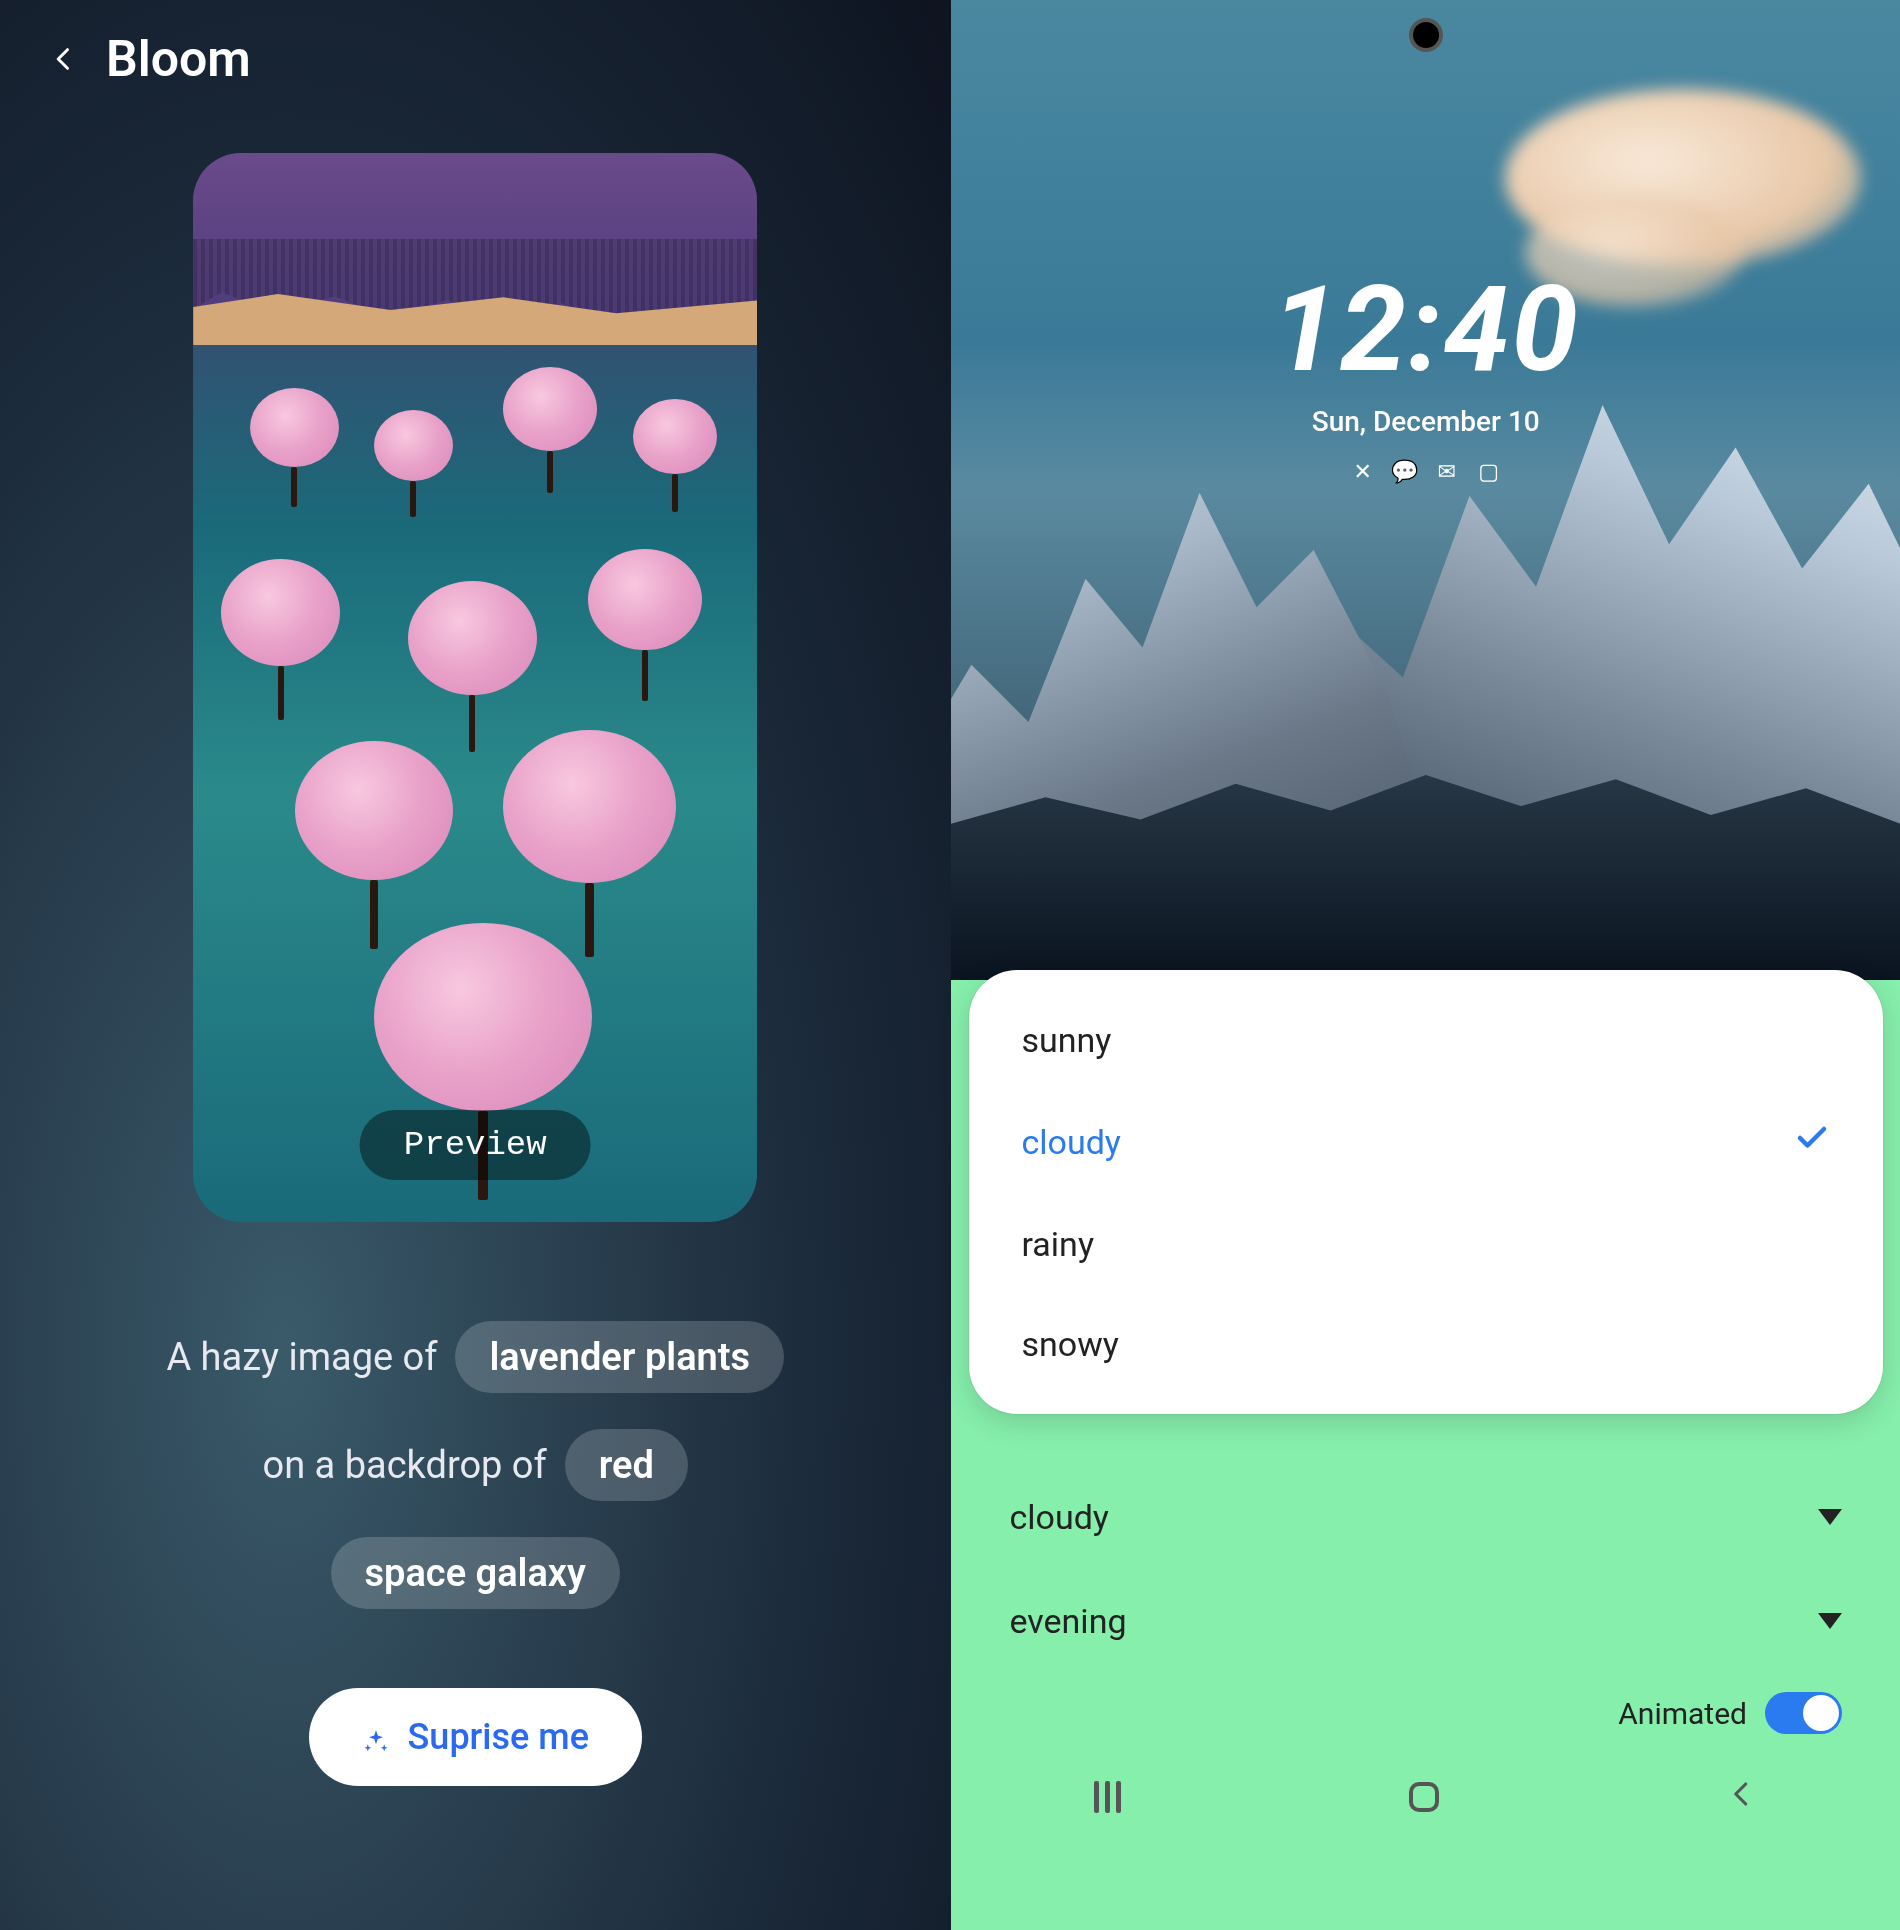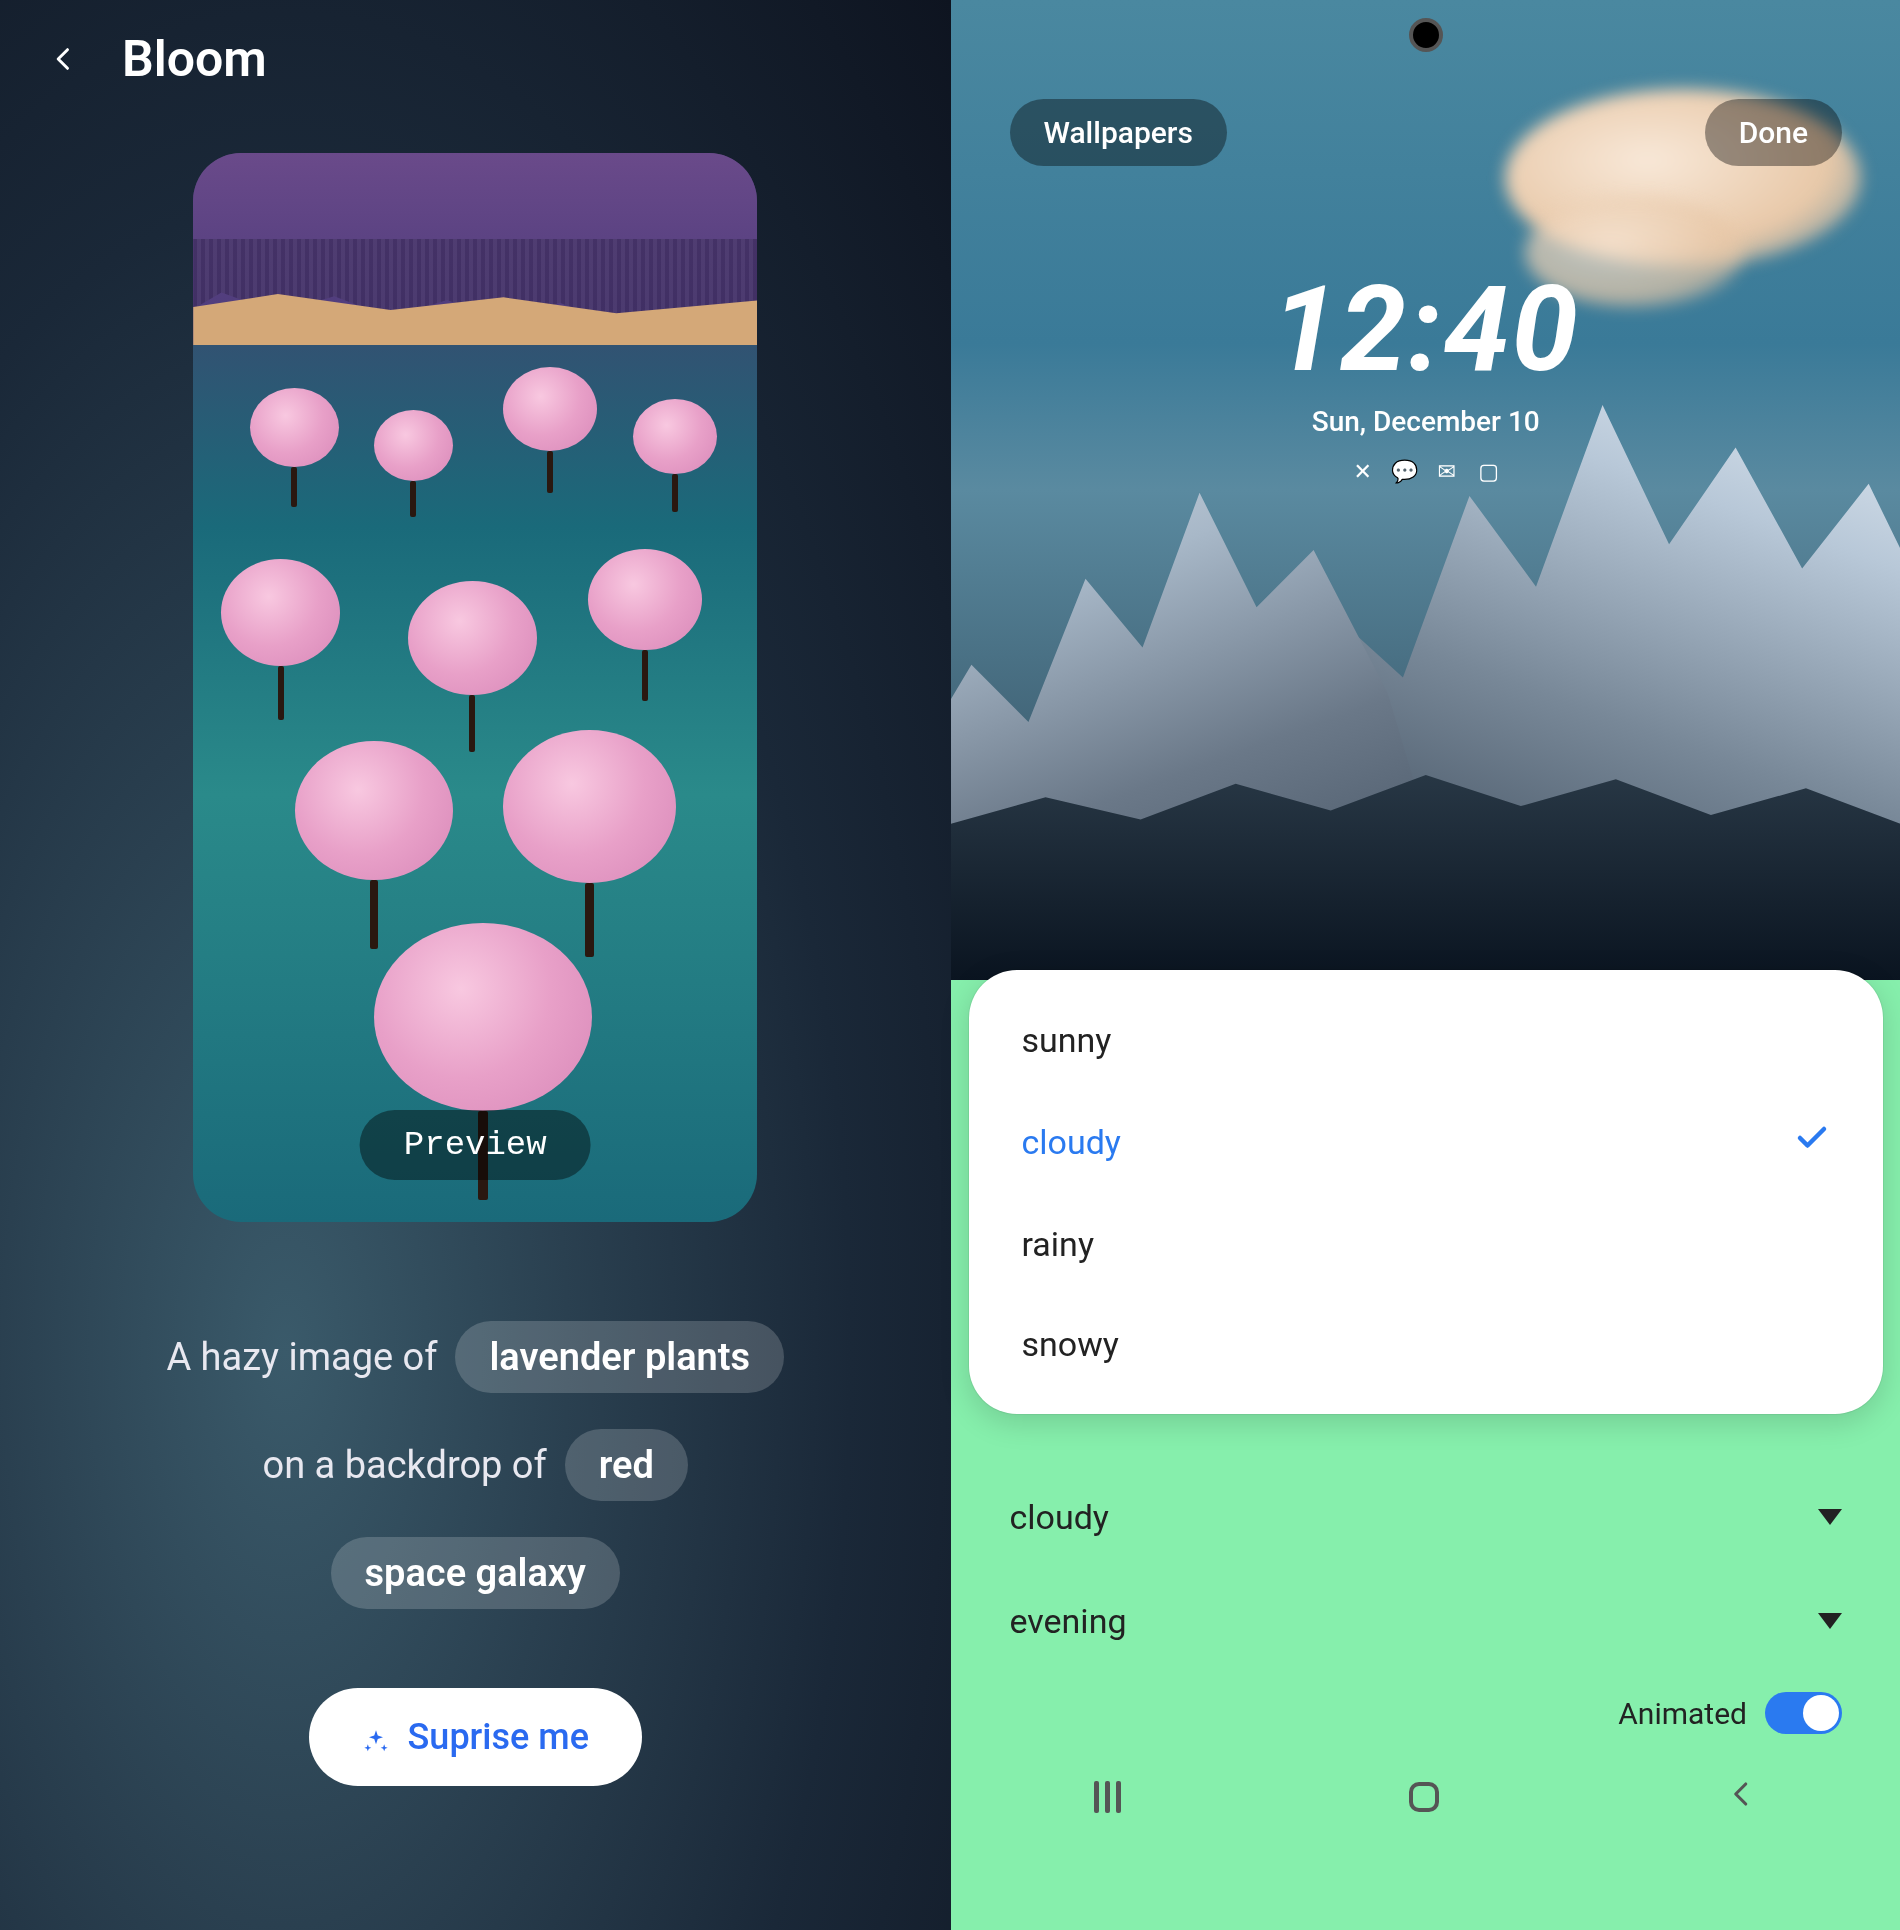--- a/index.html
+++ b/index.html
@@ -13,21 +13,21 @@
     background: radial-gradient(ellipse at 30% 70%, #3a5a6a 0%, #2a4050 30%, #1a2838 60%, #0e1420 100%);
     color: #fff;
     display: flex;
     flex-direction: column;
     align-items: center;
   }
   .left-header {
     width: 100%;
     display: flex;
     align-items: center;
-    gap: 44px;
+    gap: 28px;
     padding: 30px 40px 20px 50px;
   }
   .back-arrow { width: 28px; height: 28px; }
   .back-arrow svg { width: 100%; height: 100%; }
   .page-title { font-size: 50px; font-weight: 600; }
   .preview-card {
     margin-top: 45px;
     width: 564px;
     height: 1069px;
     border-radius: 48px;
@@ -280,24 +280,20 @@
   <div class="scrollbar-hint"></div>
 
   <div class="lock-preview">
     <div class="cloud c1"></div>
     <div class="cloud c2"></div>
     <div class="mountains">
       <div class="mtn m2"></div>
       <div class="mtn m1"></div>
       <div class="mtn dark"></div>
     </div>
-    <div class="lock-topbar">
-      <div class="pill-btn">Wallpapers</div>
-      <div class="pill-btn">Done</div>
-    </div>
     <div class="lock-clock">
       <div class="clock-time">12:40</div>
       <div class="clock-date">Sun, December 10</div>
       <div class="clock-icons">
         <span>✕</span>
         <span>💬</span>
         <span>✉</span>
         <span>▢</span>
       </div>
     </div>

